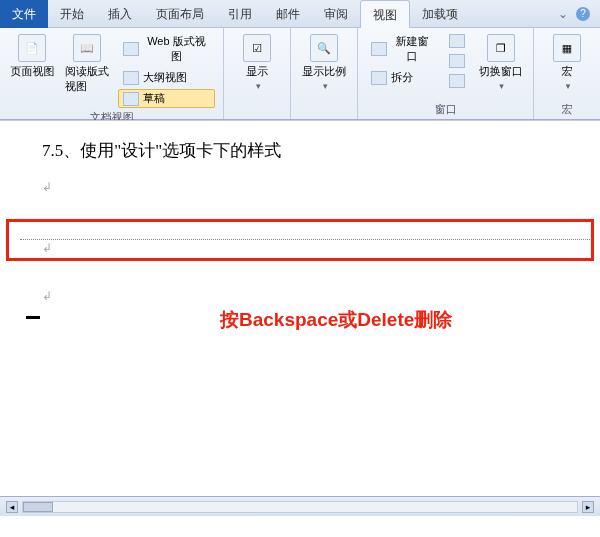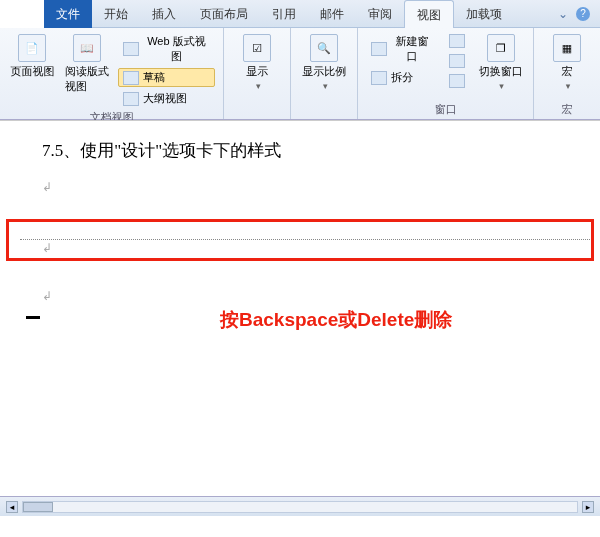--- a/index.html
+++ b/index.html
@@ -1,19 +1,19 @@
 <!DOCTYPE html>
 <html><head>
 <meta charset="utf-8">
 <style>
 * { margin: 0; padding: 0; box-sizing: border-box; }
 body { font-family: "Microsoft YaHei", SimSun, sans-serif; background: #fff; width: 600px; height: 537px; overflow: hidden; }
 
 
-.tabbar { display: flex; align-items: center; background: linear-gradient(#e8eef7, #d6e2f0); height: 28px; font-size: 12px; border-bottom: 1px solid #b0c4de; margin-left: 44px; }
+.tabbar { display: flex; align-items: center; background: linear-gradient(#e8eef7, #d6e2f0); height: 28px; font-size: 12px; border-bottom: 1px solid #b0c4de; }
 .tab { padding: 0 12px; height: 28px; line-height: 28px; cursor: pointer; color: #333; }
 .tab.file { background: #1e5fb3; color: #fff; }
 .tab.active { background: #f5f8fc; border: 1px solid #b0c4de; border-bottom: none; border-top-left-radius: 3px; border-top-right-radius: 3px; }
 .tabbar-right { margin-left: auto; display: flex; gap: 8px; padding-right: 10px; color: #5a7ba8; }
 
 
 .ribbon { display: flex; background: linear-gradient(#f5f8fc, #e8eef7); height: 92px; border-bottom: 1px solid #aac; }
 .group { border-right: 1px solid #c0cde0; padding: 4px 8px 2px; display: flex; flex-direction: column; }
 .group-body { display: flex; align-items: flex-start; gap: 6px; flex: 1; }
 .group-label { text-align: center; font-size: 11px; color: #556; padding-top: 2px; }
@@ -69,27 +69,27 @@
       </div>
       <div class="bigbtn">
         <div class="bicon">📖</div>
         <span>阅读版式视图</span>
       </div>
       <div class="smallbtn-col">
         <div class="smallbtn">
             <span class="sicon"></span>
             <span>Web 版式视图</span>
           </div>
+        <div class="smallbtn">
+            <span class="sicon"></span>
+            <span>大纲视图</span>
+          </div>
         <div class="smallbtn active">
             <span class="sicon"></span>
             <span>草稿</span>
-          </div>
-        <div class="smallbtn">
-            <span class="sicon"></span>
-            <span>大纲视图</span>
           </div>
       </div>
     </div>
     <div class="group-label">文档视图</div>
   </div>
 
   <div class="group">
     <div class="group-body">
       <div class="bigbtn">
         <div class="bicon">☑</div>

